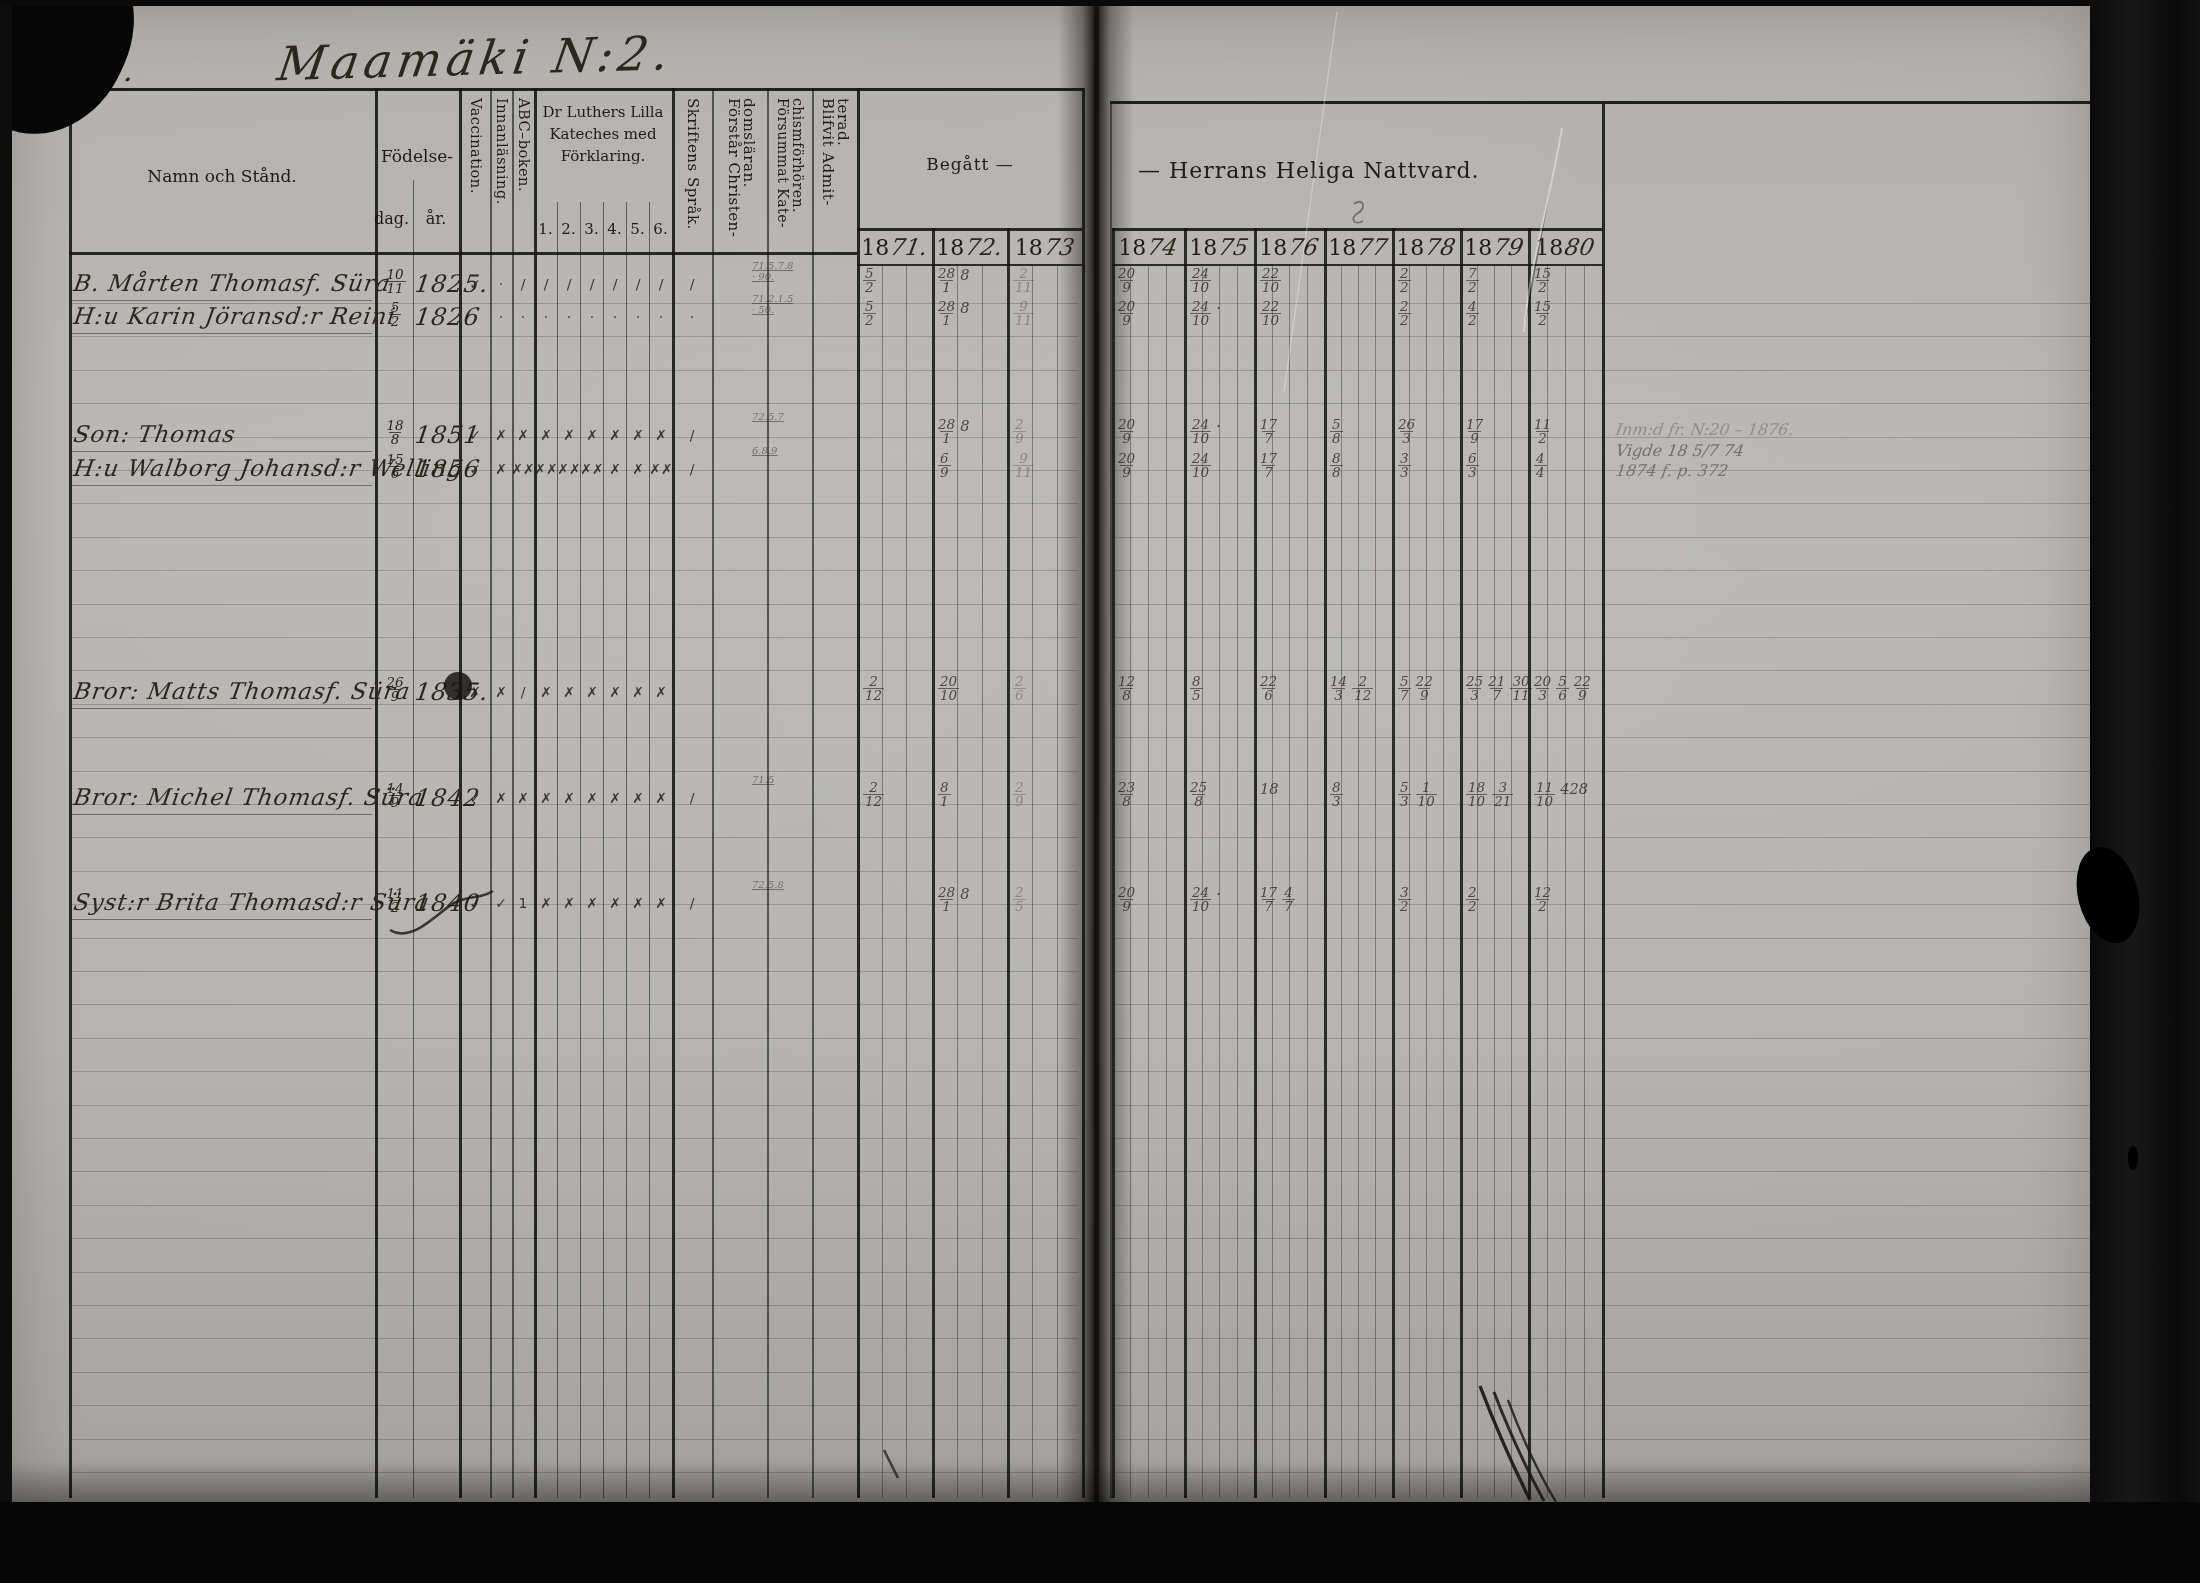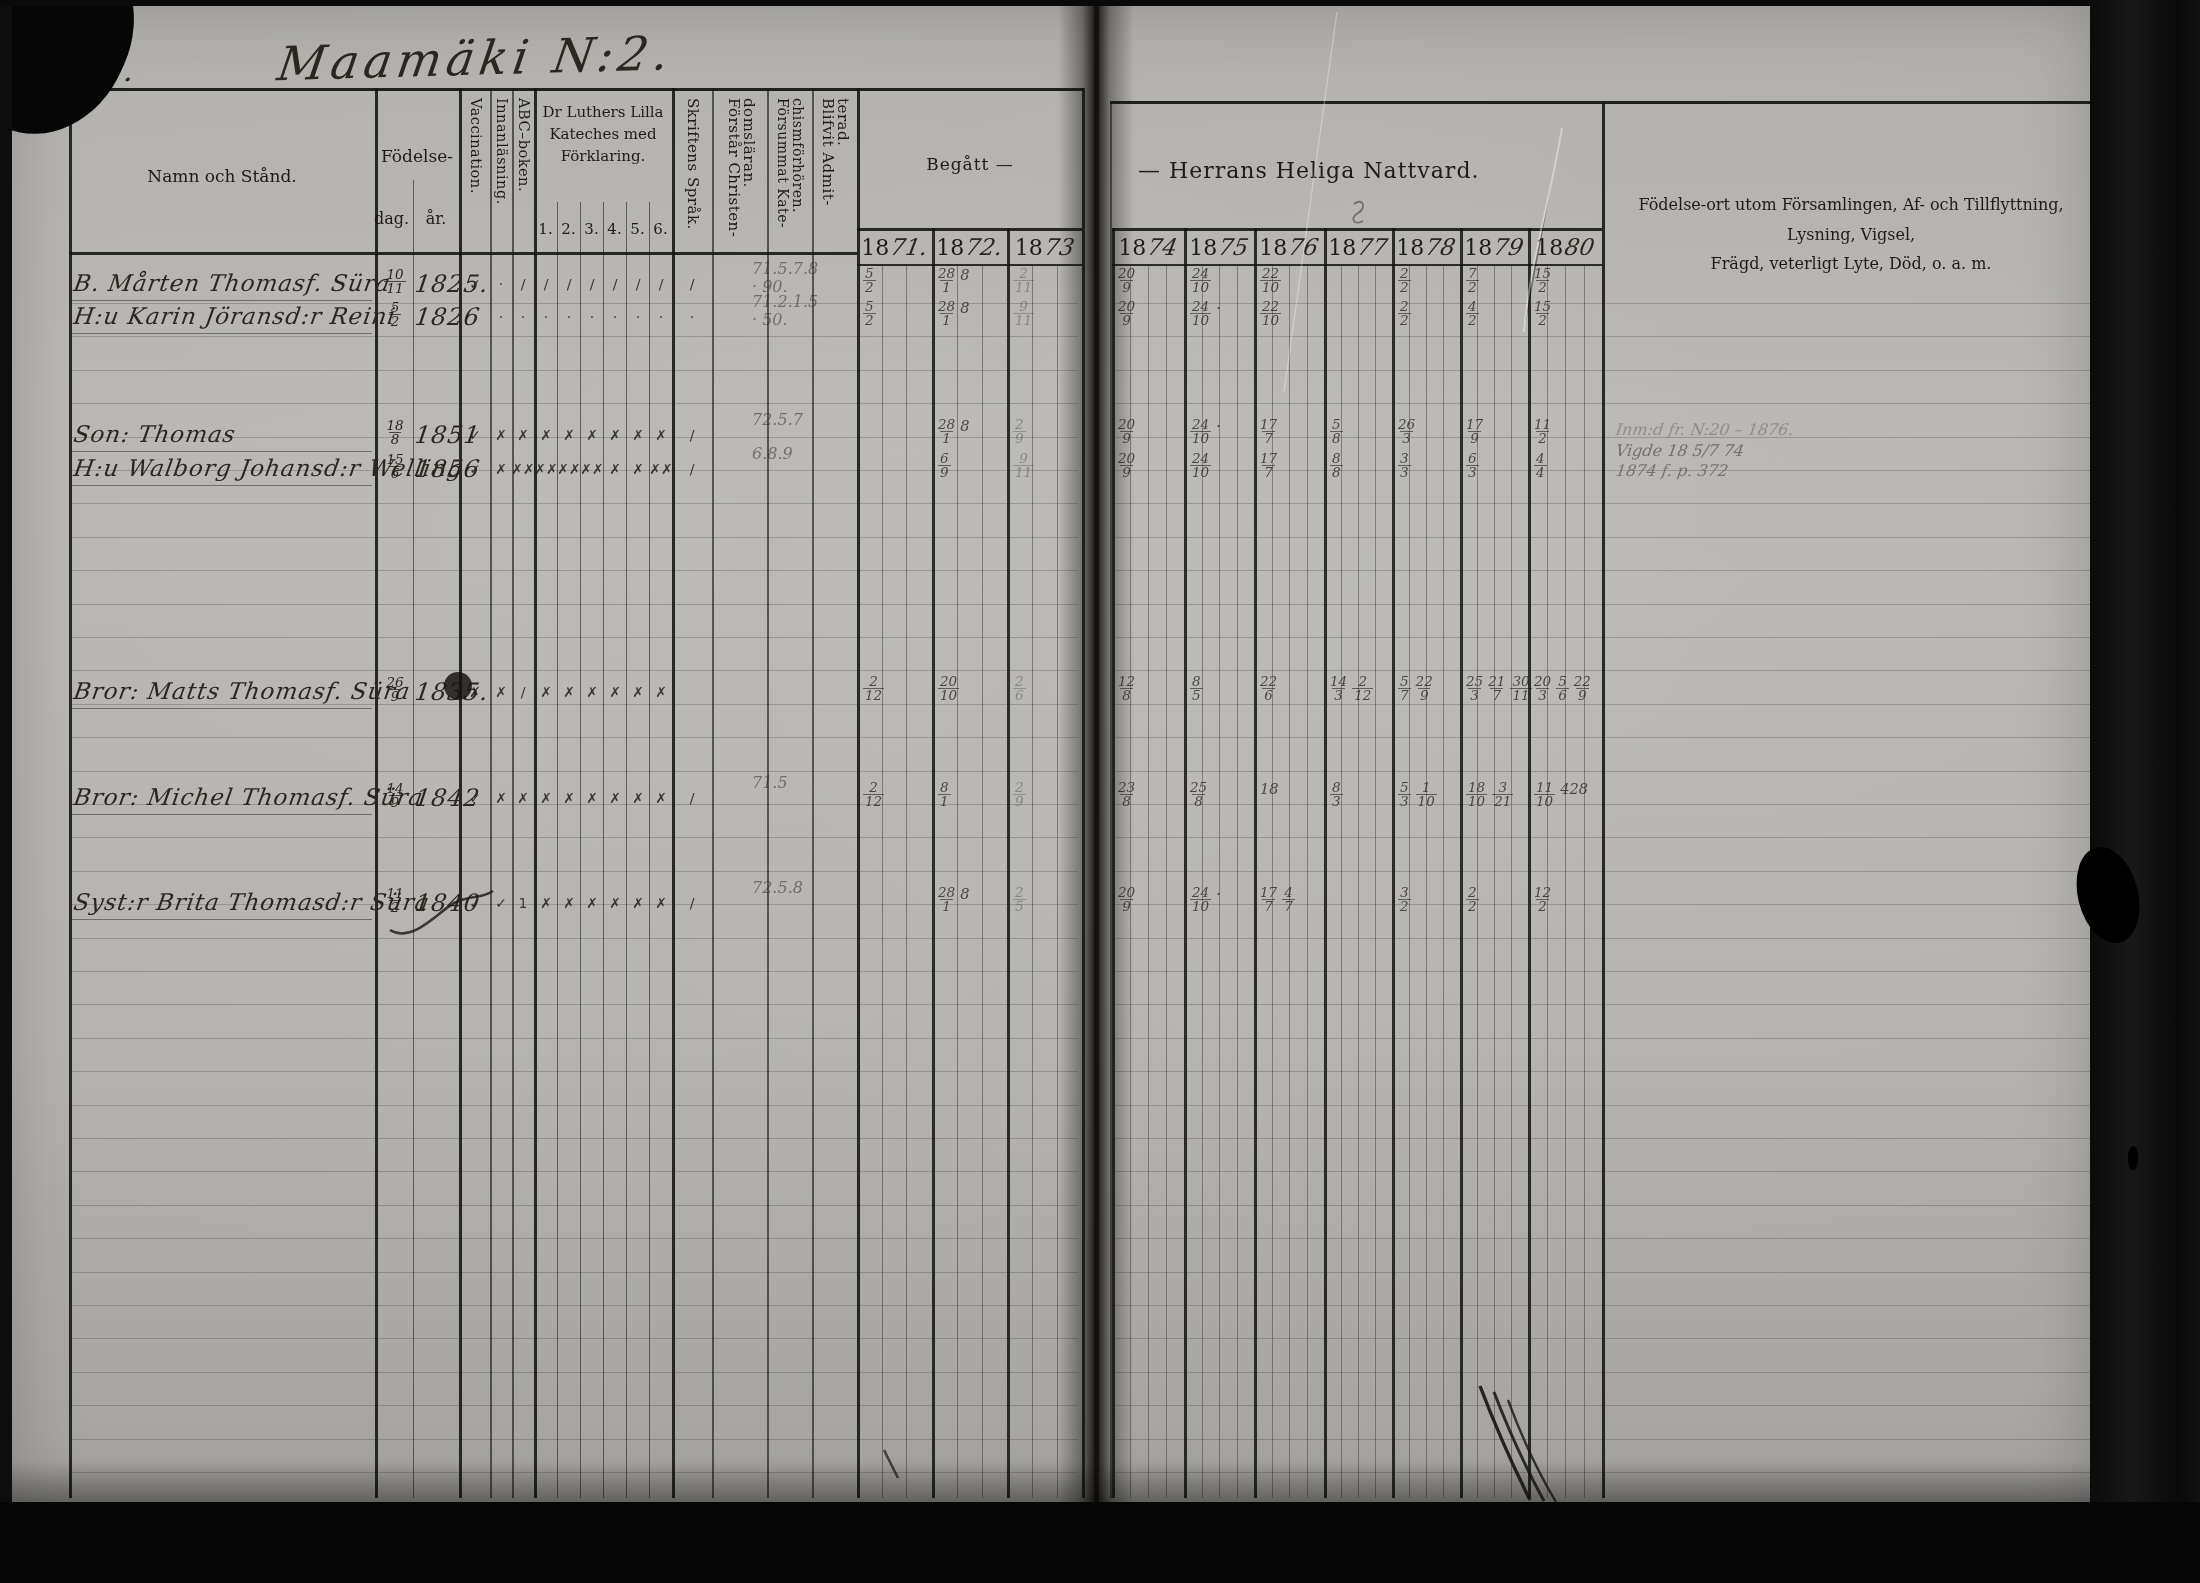--- a/index.html
+++ b/index.html
@@ -51,21 +51,21 @@
   .rule{position:absolute;background:#1a1a18;height:1px;opacity:.22;}
   .subnum{position:absolute;top:214px;width:23px;text-align:center;font-size:15px;color:var(--ink,#1d1c1a);}
   .yearbox{position:absolute;top:225px;height:32px;display:flex;align-items:center;justify-content:center;gap:2px;}
   .yearbox .yp{font-size:22px;color:var(--ink,#1d1c1a);}
   .yearbox .ys{font-size:23px;font-style:italic;color:var(--hand,#2a2720);transform:skewX(-10deg);}
 
   .rname{position:absolute;font-style:italic;font-size:23px;color:var(--hand,#2a2720);white-space:nowrap;transform:skewX(-9deg);letter-spacing:1px;}
   .rline{position:absolute;height:1px;background:rgba(20,20,18,.45);}
   .byear{position:absolute;font-style:italic;font-size:24px;color:var(--hand,#2a2720);transform:skewX(-8deg);letter-spacing:1px;}
   .mk{position:absolute;width:24px;text-align:center;font-family:"DejaVu Sans",sans-serif;font-size:14px;color:#24221d;opacity:.85;}
-  .knote{position:absolute;font-style:italic;font-size:16px;line-height:1.1;white-space:pre-line;color:#2a2720;opacity:.5;width:80px;}
+  .knote{position:absolute;font-style:italic;font-size:10px;line-height:1.1;white-space:pre-line;color:#2a2720;opacity:.5;width:80px;text-decoration:underline;}
   .ycell{position:absolute;display:flex;gap:5px;align-items:flex-start;color:var(--hand,#2a2720);}
   .fr{display:inline-flex;flex-direction:column;align-items:center;line-height:.98;font-style:italic;font-size:13.5px;}
   .fr i{font-style:italic;}
   .fr i:last-child{border-top:1px solid rgba(32,30,26,.75);padding:0 2px;}
   .pt{font-style:italic;font-size:14.5px;}
   .snote{position:absolute;font-style:italic;font-size:16px;color:#35322a;white-space:nowrap;transform:skewX(-8deg);}
   #strokes{position:absolute;left:0;top:0;pointer-events:none;}
 </style>
 </head>
 <body>
@@ -90,22 +90,20 @@
 Förklaring.</div>
     <div id="v-skrift" class="vlab">Skriftens Språk.</div>
     <div id="v-forstar" class="vlab">Förstår Christen-
 domsläran.</div>
     <div id="v-forsum" class="vlab">Försummat Kate-
 chismförhören.</div>
     <div id="v-admit" class="vlab">Blifvit Admit-
 terad.</div>
     <div id="hdr-begatt" class="printed">Begått   —</div>
     <div id="hdr-nattvard" class="printed">—    Herrans Heliga Nattvard.</div>
-    <div id="hdr-notes" class="printed">Födelse-ort utom Församlingen, Af- och Tillflyttning, Lysning, Vigsel,
-Frägd, veterligt Lyte, Död, o. a. m.</div>
 
     <div id="gen">
         <div class="ln" style="left: 57px; top: 82px; width: 2.5px; height: 1410px; opacity: 0.88;"></div>
         <div class="ln" style="left: 363px; top: 82px; width: 2.5px; height: 1410px; opacity: 0.88;"></div>
         <div class="ln" style="left: 447px; top: 82px; width: 2.5px; height: 1410px; opacity: 0.88;"></div>
         <div class="ln" style="left: 522px; top: 82px; width: 2.5px; height: 1410px; opacity: 0.88;"></div>
         <div class="ln" style="left: 660px; top: 82px; width: 2.5px; height: 1410px; opacity: 0.88;"></div>
         <div class="ln" style="left: 845px; top: 82px; width: 2.5px; height: 1410px; opacity: 0.88;"></div>
         <div class="ln" style="left: 1070px; top: 82px; width: 2.5px; height: 1410px; opacity: 0.88;"></div>
         <div class="ln" style="left: 478px; top: 82px; width: 1.6px; height: 1410px; opacity: 0.6;"></div>

